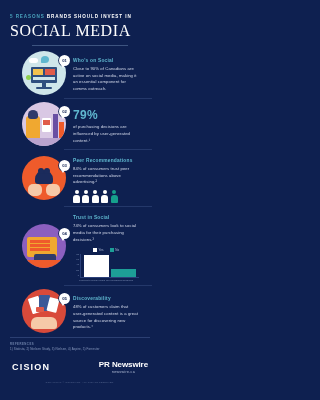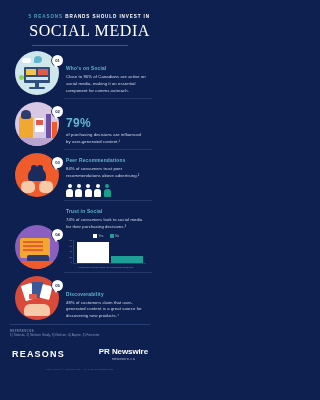--- a/index.html
+++ b/index.html
@@ -5,35 +5,35 @@
   html,body{margin:0;padding:0;}
   body{
     width:160px;height:400px;overflow:hidden;
     background:#0e2050;
     font-family:"Liberation Sans",sans-serif;
     -webkit-font-smoothing:antialiased;
   }
   .page{position:relative;width:160px;height:400px;background:#0e2050;}
 
   
-  .header{padding:14px 10px 0 10px;text-align:right;}
+  .header{padding:14px 10px 0 10px;text-align:left;}
   .eyebrow{font-size:4.6px;letter-spacing:.9px;font-weight:700;line-height:1.2;}
   .eyebrow .hl{color:#4aa3bd;}
   .eyebrow .rest{color:#ffffff;}
   .title{
     color:#ffffff;font-family:"Liberation Serif",serif;
     font-size:16px;line-height:1.02;letter-spacing:.6px;
     margin-top:3px;font-weight:400;
   }
   .title span{display:block;}
   .rule{width:96px;height:1px;background:#3d5480;margin:6px auto 0 auto;}
 
   
   .sections{margin-top:5px;}
-  .row{display:flex;align-items:flex-end;padding:0 10px;min-height:44px;}
+  .row{display:flex;align-items:center;padding:0 17px;min-height:44px;}
   .art{width:54px;flex:0 0 54px;position:relative;display:flex;align-items:center;justify-content:center;}
   .copy{flex:1;padding:5px 4px 0 2px;position:relative;}
   .divider{height:1px;background:#24386a;margin:3px 8px 3px 64px;}
 
   .circle{width:44px;height:44px;border-radius:50%;position:relative;overflow:hidden;}
   .c-teal{background:#cfe6ea;}
   .c-plum{background:#d9c8e4;}
   .c-orange{background:#ef5b2b;}
   .c-violet{background:#8b5fbf;}
   .c-red{background:#d94a3a;}
@@ -282,21 +282,21 @@
 
   </div>
 
   <div class="footrule"></div>
   <div class="refs">
     <div class="refs-title">REFERENCES</div>
     <div class="refs-list">1) Statista, 2) Nielsen Study, 3) Nielsen, 4) Aspire, 5) Forrester</div>
   </div>
 
   <div class="logos">
-    <div class="cision">REASONS</div>
+    <div class="cision">CISION</div>
     <div class="prn">
       <div class="prn-name">PR Newswire</div>
       <div class="prn-url">newswire.ca</div>
     </div>
   </div>
 
   <div class="copyright">COPYRIGHT © CISION LTD. ALL RIGHTS RESERVED.</div>
 
 </div>
 

